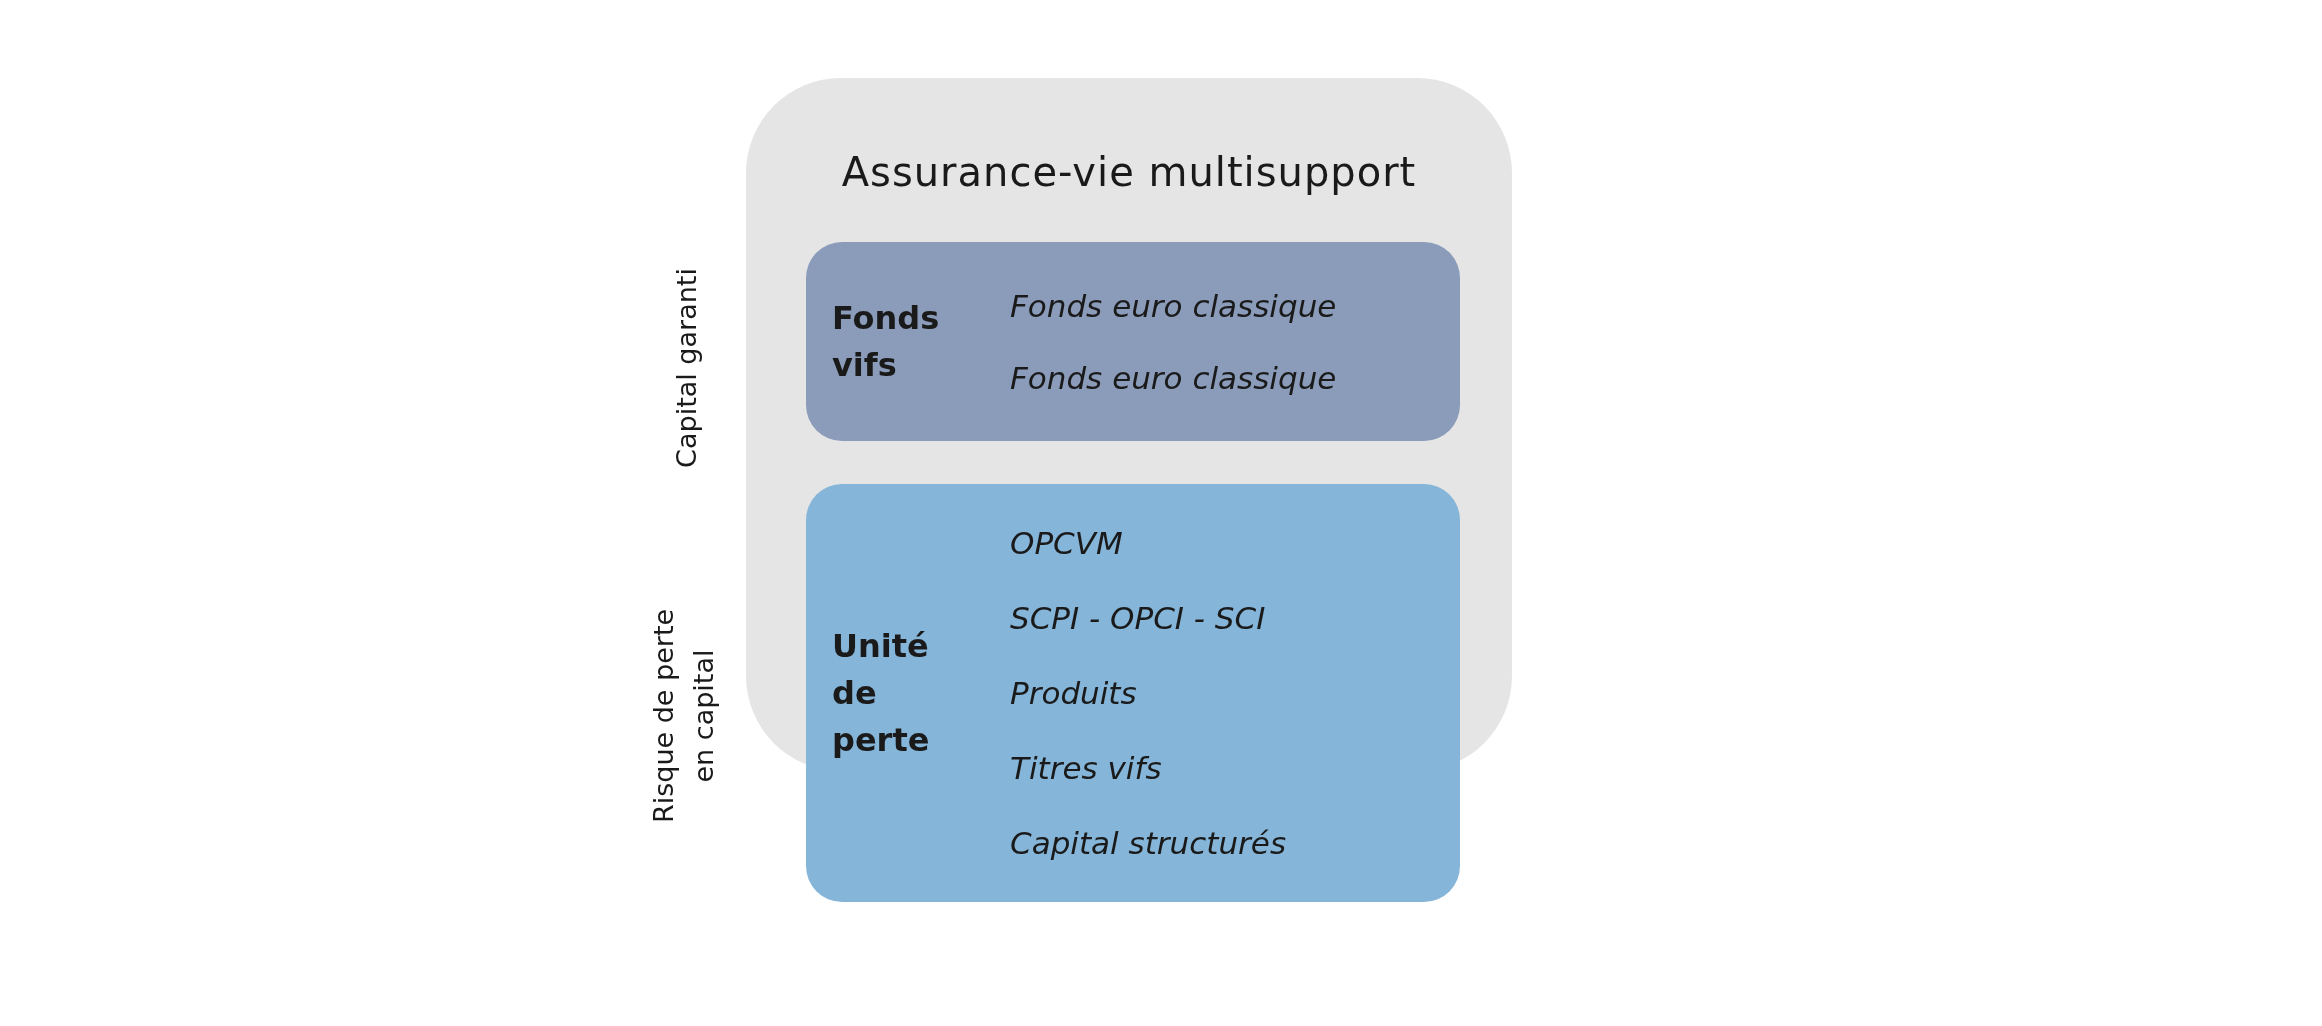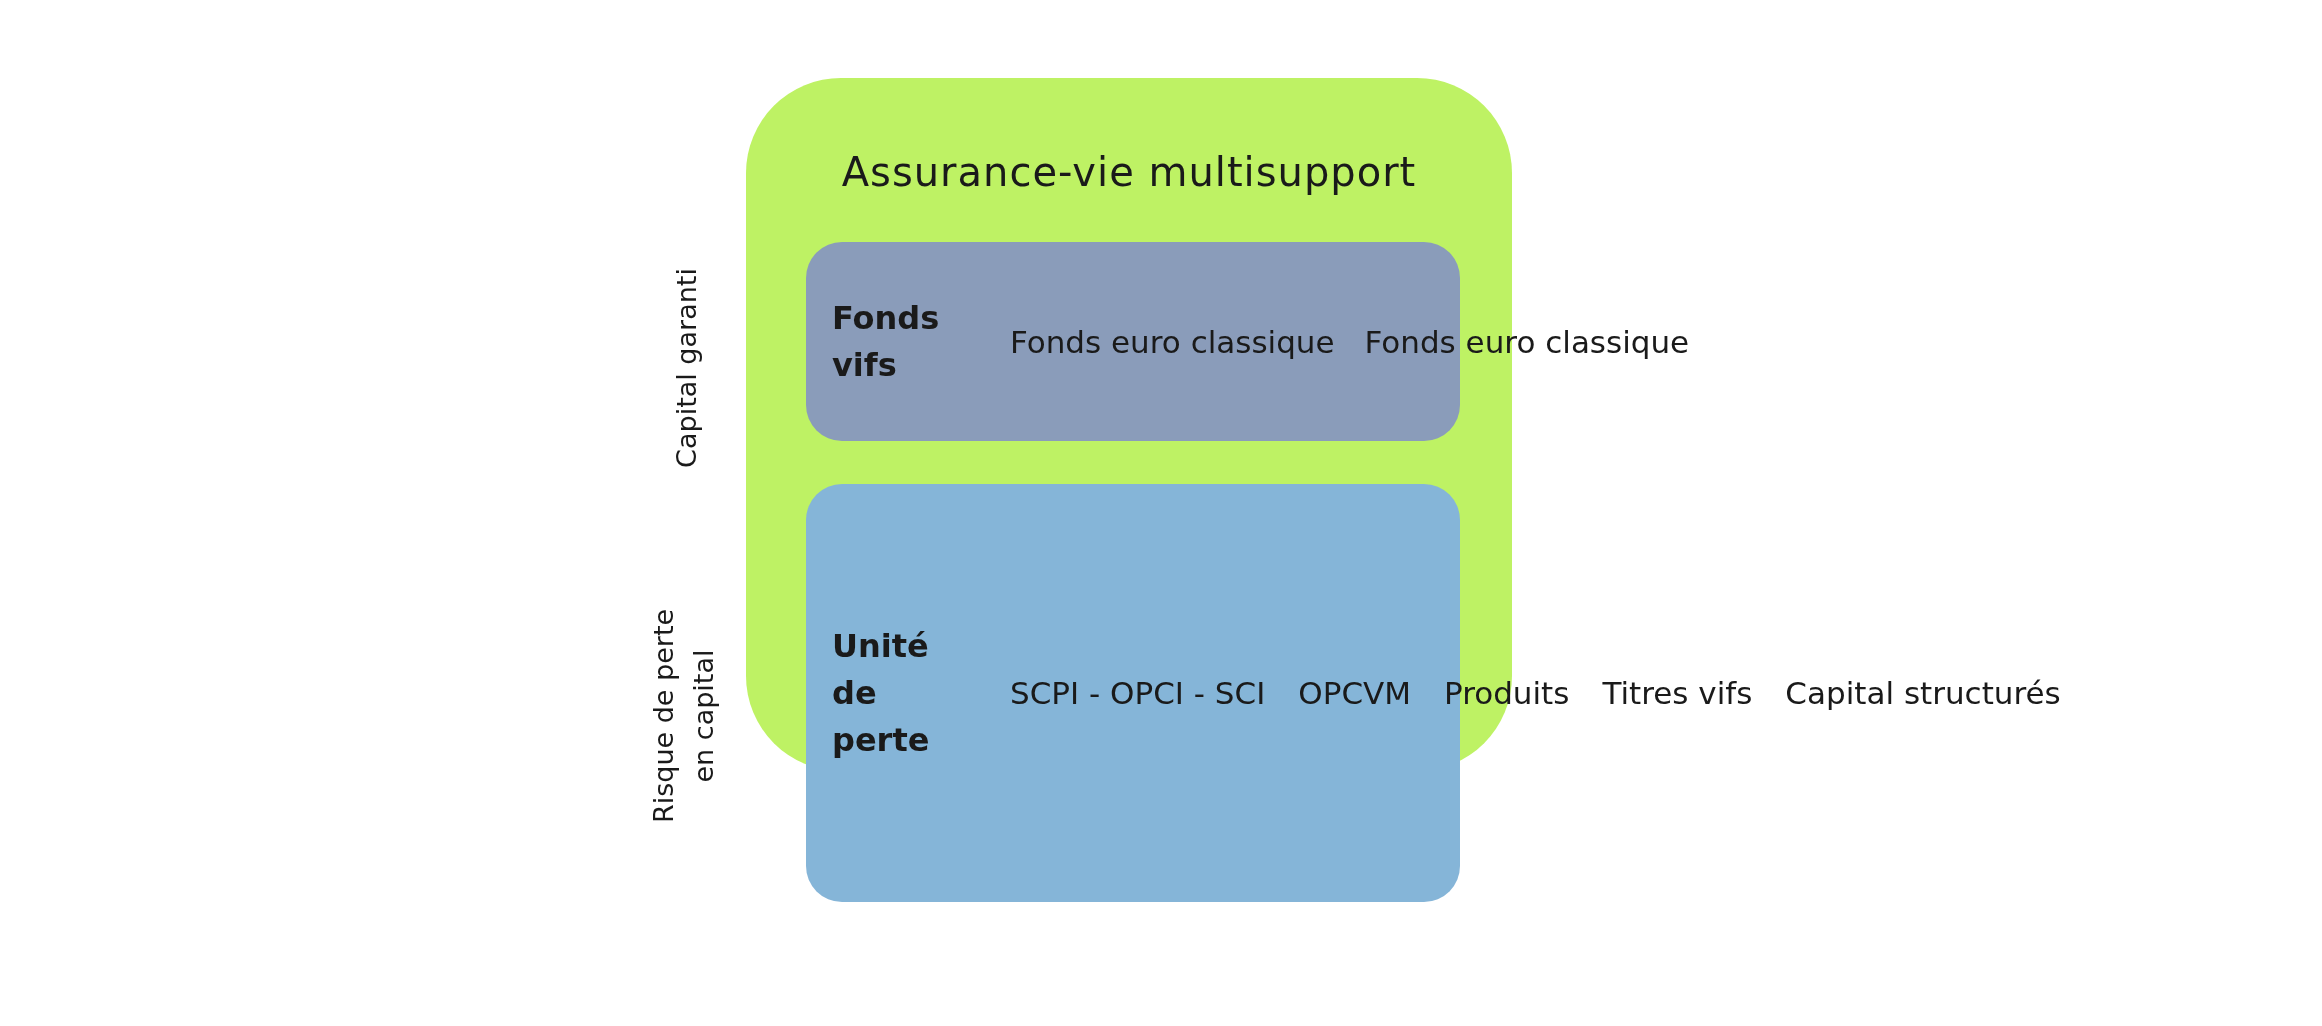--- a/index.html
+++ b/index.html
@@ -16,21 +16,21 @@
     width: 2322px;
     height: 1026px;
     overflow: hidden;
   }
   .panel {
     position: absolute;
     left: 746px;
     top: 78px;
     width: 766px;
     height: 693px;
-    background: #bef264;
+    background: #e5e5e5;
     border-radius: 95px;
   }
   .title {
     position: absolute;
     left: 0;
     top: 70px;
     width: 100%;
     text-align: center;
     font-size: 40px;
     letter-spacing: 1px;
@@ -66,21 +66,22 @@
     font-size: 32px;
     line-height: 47px;
     flex: 0 0 auto;
   }
   .box-label .inner {
     width: 150px;
   }
   .box-items {
     flex: 1 1 auto;
     display: flex;
-    flex-direction: row;
+    flex-direction: column;
+    font-style: italic;
   }
   .box-fonds .box-items { gap: 30px; }
   .box-uc .box-items { gap: 33px; }
   .item {
     font-size: 31px;
     line-height: 42px;
     white-space: nowrap;
   }
   .vlabel {
     position: absolute;
@@ -128,22 +129,22 @@
         <div class="item">Fonds euro classique</div>
         <div class="item">Fonds euro classique</div>
       </div>
     </div>
 
     <div class="box box-uc">
       <div class="box-label">
         <div class="inner">Unité de perte</div>
       </div>
       <div class="box-items">
+        <div class="item">OPCVM</div>
         <div class="item">SCPI - OPCI - SCI</div>
-        <div class="item">OPCVM</div>
         <div class="item">Produits</div>
         <div class="item">Titres vifs</div>
         <div class="item">Capital structurés</div>
       </div>
     </div>
 
   </div>
 </div>
 
 </body></html>

